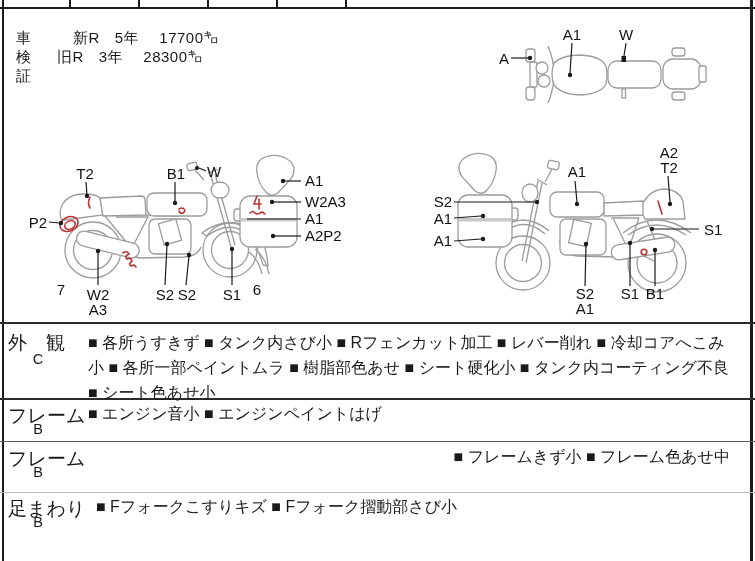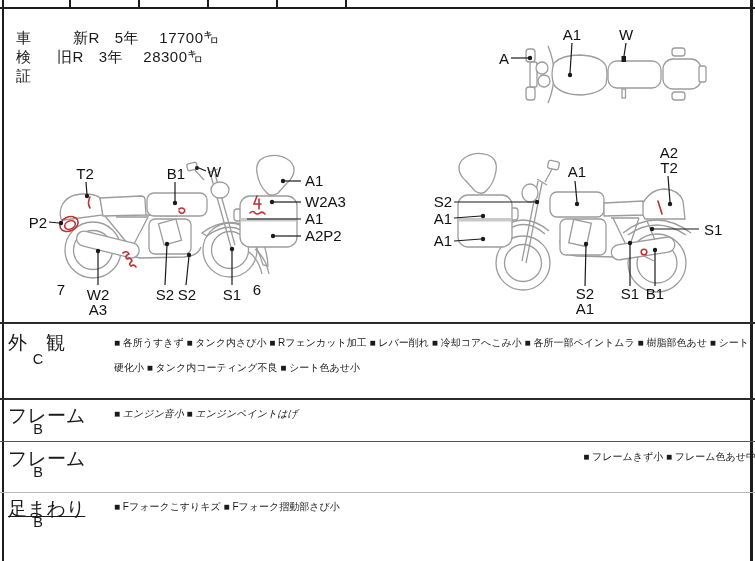--- a/index.html
+++ b/index.html
@@ -11,21 +11,21 @@
   
   .toprow-cell{top:0;height:7px;width:2px;}
   
   .shaken{font-size:15px;letter-spacing:0.5px;}
   .shaken span{display:inline-block;}
   .reg{width:37px;}
   .yrs{width:40px;}
   
   .sec-label{position:absolute;left:8px;width:84px;font-size:19px;white-space:pre;}
   .sec-grade{position:absolute;left:8px;width:60px;text-align:center;font-size:14.5px;}
-  .sec-content{position:absolute;left:114px;width:642px;font-size:10px;line-height:25px;}
+  .sec-content{position:absolute;left:88px;width:642px;font-size:16px;line-height:25px;}
   
   svg{position:absolute;overflow:visible;}
   svg text{font:15px "Liberation Sans","DejaVu Sans",sans-serif;fill:#111;}
   .sketch{stroke:#9c9c9c;stroke-width:1.3;fill:none;}
   .sketchf{stroke:#9c9c9c;stroke-width:1.3;fill:#fff;}
   .ptr{stroke:#1a1a1a;stroke-width:1.2;fill:none;}
   .dot{fill:#1a1a1a;stroke:none;}
   .red{stroke:#bb3333;stroke-width:1.6;fill:none;stroke-linecap:round;}
 </style>
 </head>
@@ -232,21 +232,21 @@
 <div class="hline" style="top:398px;height:2px;background:#2b2b2b;"></div>
 <div class="hline" style="top:441px;height:1px;background:#555;"></div>
 <div class="hline" style="top:492px;height:1px;background:#b8b8b8;"></div>
 
 <div class="sec-label" style="top:330px;">外　観</div>
 <div class="sec-grade" style="top:351px;">C</div>
 <div class="sec-content" style="top:330px;">■ 各所うすきず  ■ タンク内さび小  ■ Rフェンカット加工  ■ レバー削れ  ■ 冷却コアへこみ小  ■ 各所一部ペイントムラ  ■ 樹脂部色あせ  ■ シート硬化小  ■ タンク内コーティング不良  ■ シート色あせ小</div>
 
 <div class="sec-label" style="top:403px;">フレーム</div>
 <div class="sec-grade" style="top:421px;">B</div>
-<div class="sec-content" style="top:401px;font-style:italic;">■ エンジン音小  ■ エンジンペイントはげ</div>
+<div class="sec-content" style="top:401px;">■ エンジン音小  ■ エンジンペイントはげ</div>
 
 <div class="sec-label" style="top:446px;">フレーム</div>
 <div class="sec-grade" style="top:464px;">B</div>
 <div class="sec-content" style="top:444px;text-align:right;">■ フレームきず小  ■ フレーム色あせ中</div>
 
-<div class="sec-label" style="top:496px;text-decoration:underline;">足まわり</div>
+<div class="sec-label" style="top:496px;">足まわり</div>
 <div class="sec-grade" style="top:514px;">B</div>
-<div class="sec-content" style="top:494px;">■ Fフォークこすりキズ  ■ Fフォーク摺動部さび小</div>
+<div class="sec-content" style="top:494px;margin-left:8px;">■ Fフォークこすりキズ  ■ Fフォーク摺動部さび小</div>
 
 </body></html>

